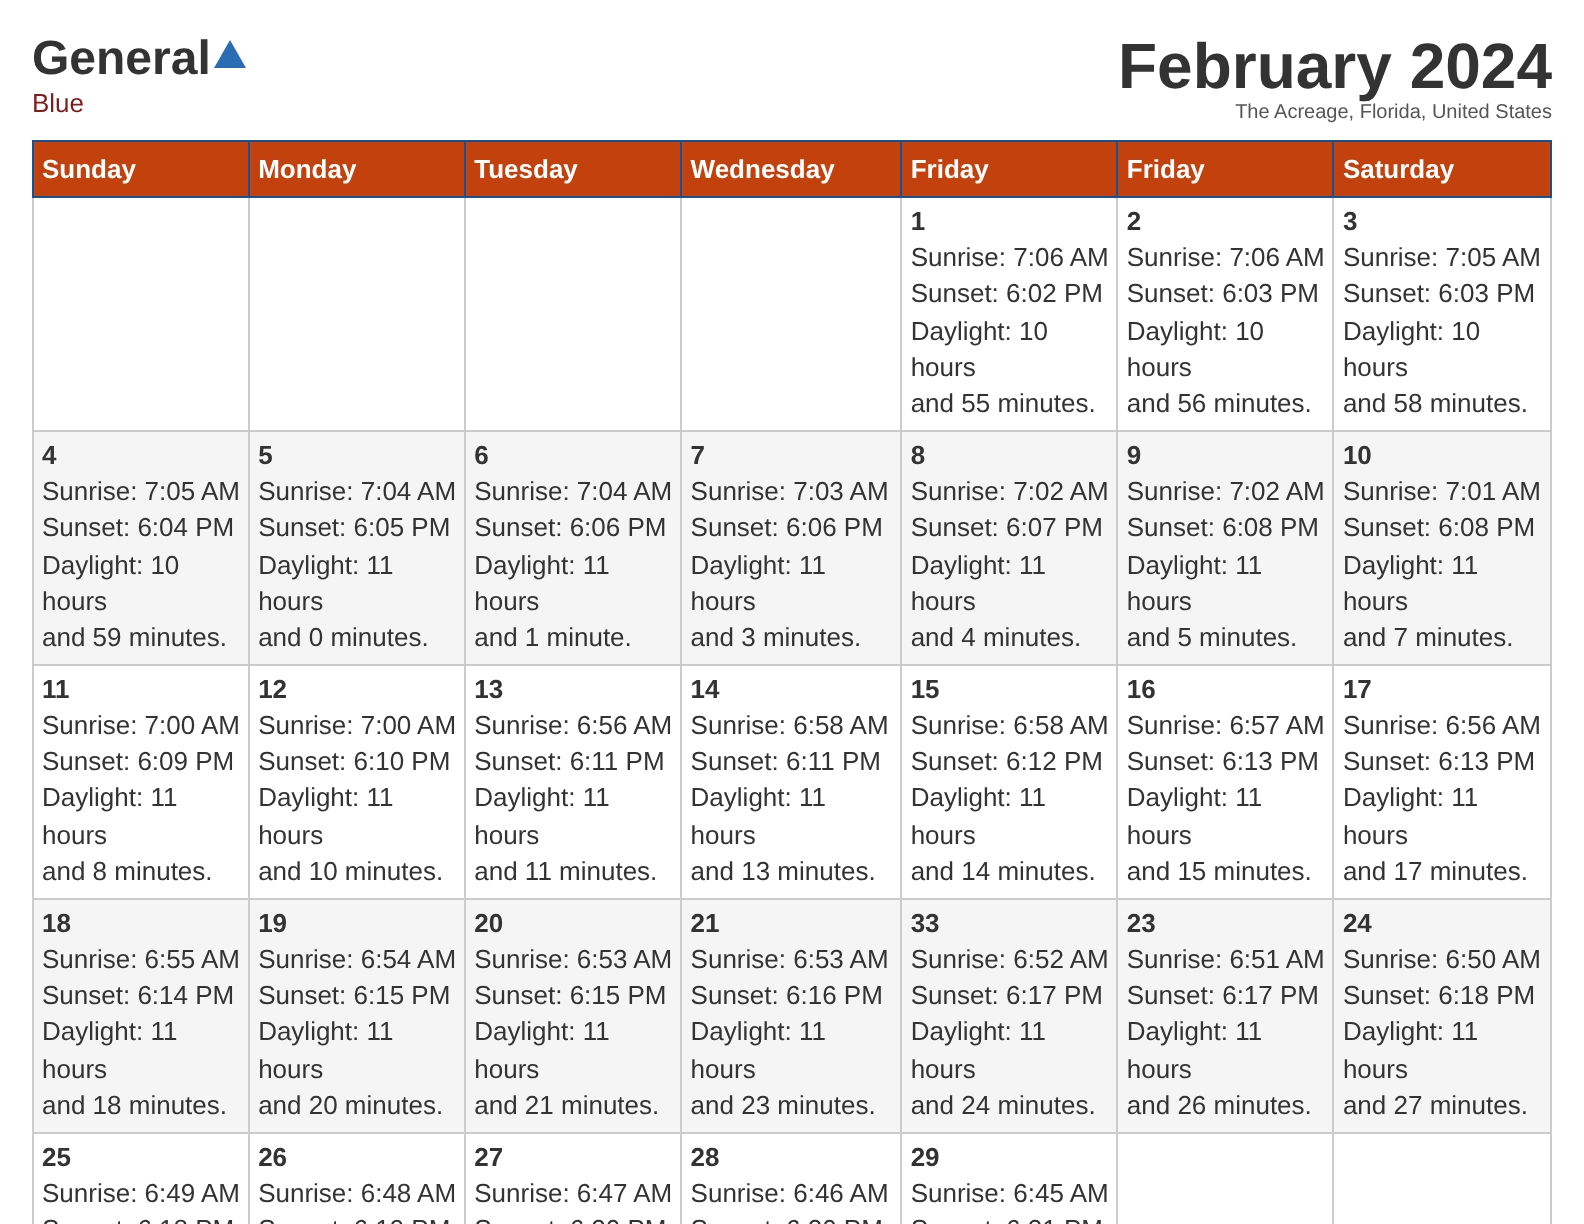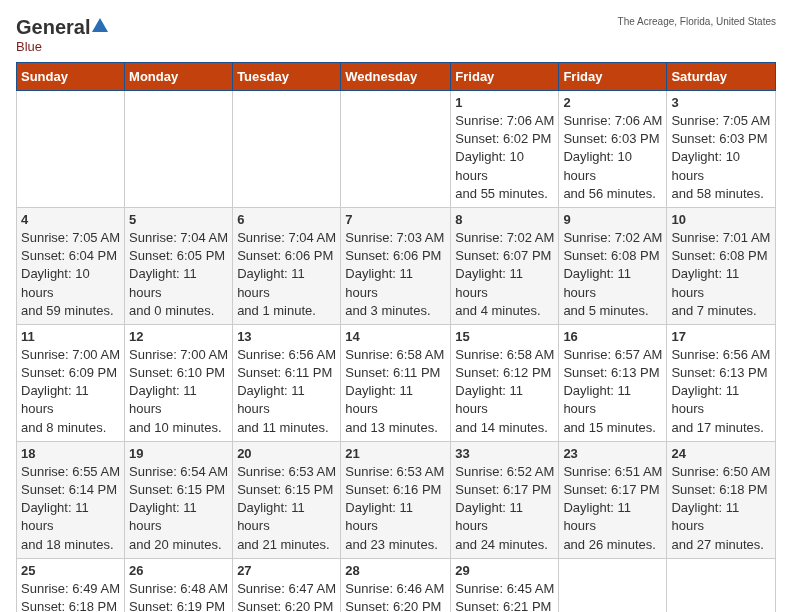--- a/index.html
+++ b/index.html
@@ -82,30 +82,31 @@
     .empty-cell {
       background-color: inherit !important;
     }
   </style>
 </head>
 <body>
 
 <div class="header-area">
   <div class="logo">
     <div class="logo-text">
-      <span style="font-size:20px;font-weight:bold;color:#333;">General</span>
+      <span style="font-size:24px;font-weight:bold;color:#333;">General</span>
       <span style="display:inline-block;margin-left:2px;">
         <svg width="16" height="16" viewBox="0 0 16 16">
           <polygon points="8,0 16,14 0,14" fill="#2a6db5"></polygon>
         </svg>
       </span>
     </div>
     <span style="font-size:13px;font-weight:normal;color:#7f1d1d;">Blue</span>
   </div>
   <div class="title-area">
+    <div class="calendar-title">February 2024</div>
     <div class="calendar-subtitle">The Acreage, Florida, United States</div>
   </div>
 </div>
 
 <table>
   <thead>
     <tr>
     <th>Sunday</th>
         <th>Monday</th>
         <th>Tuesday</th>

